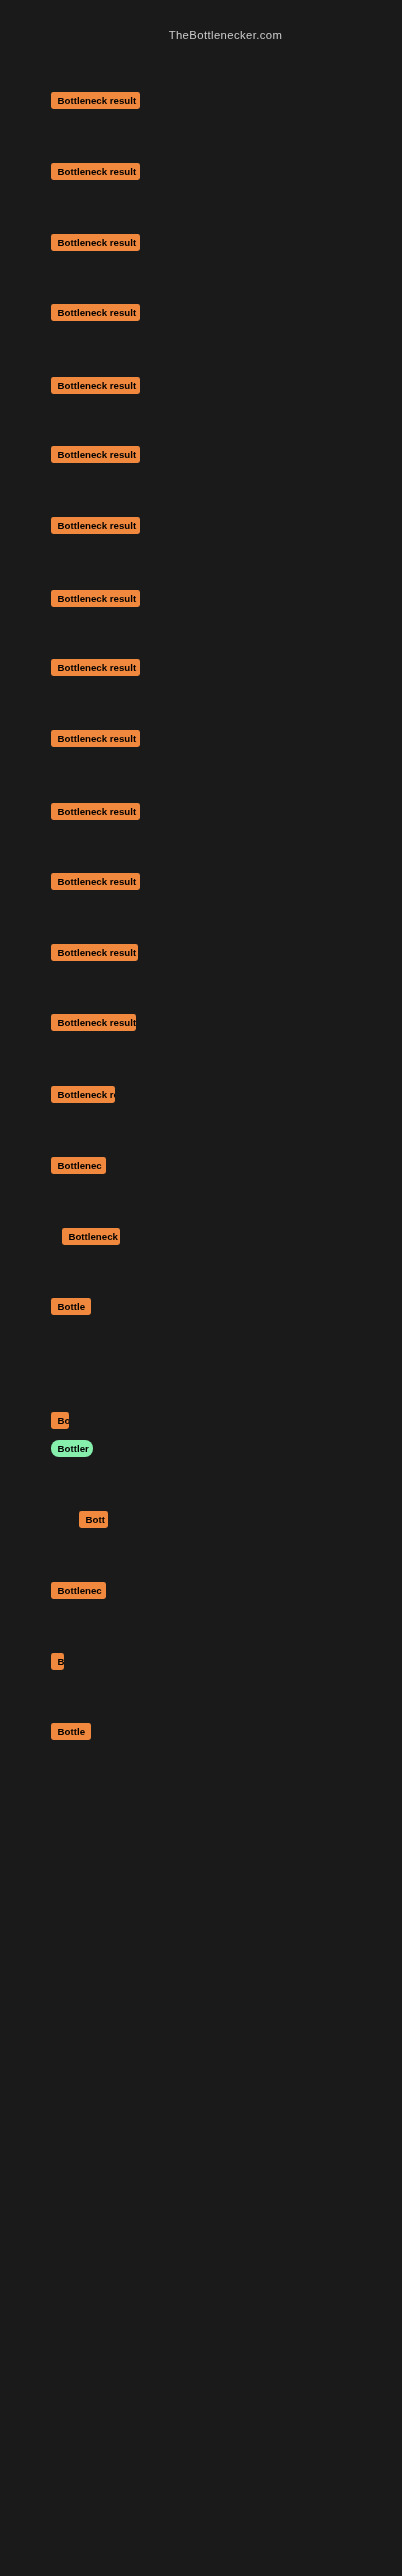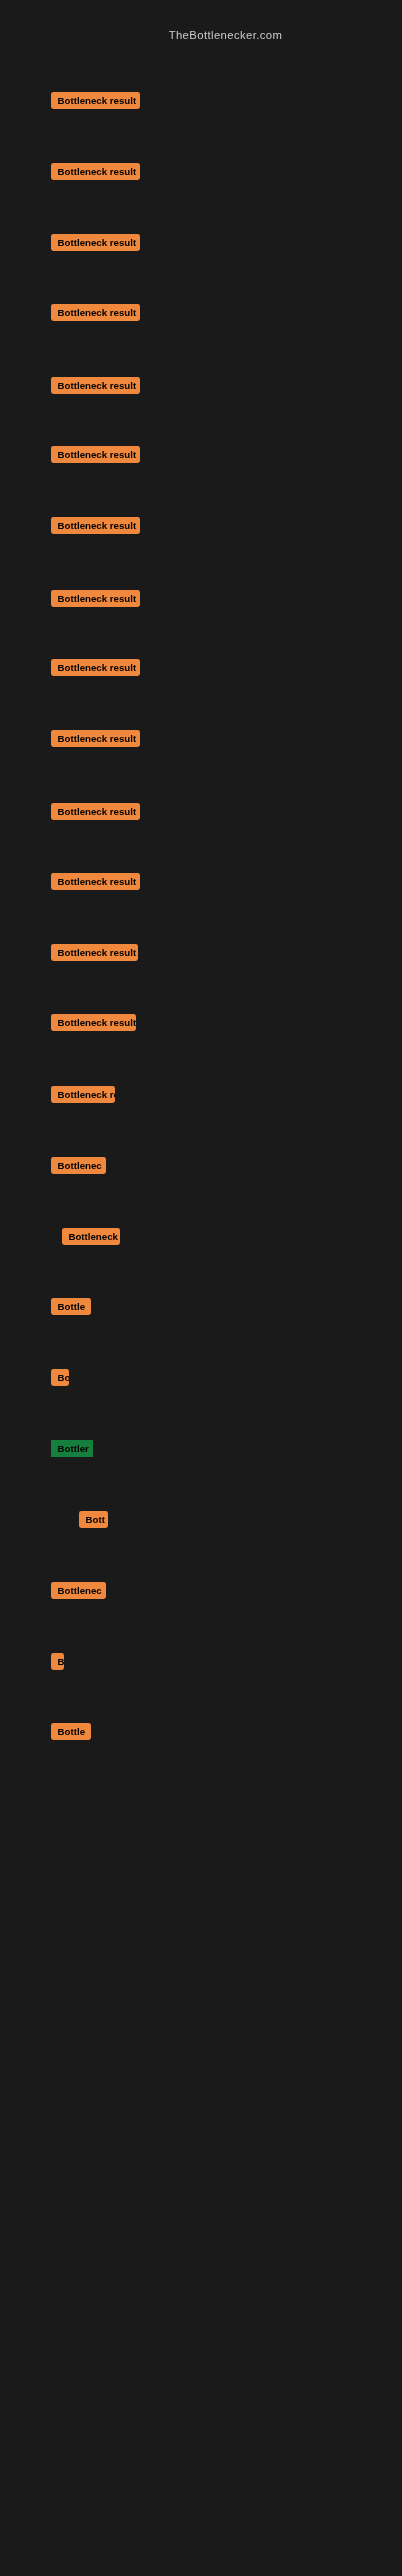--- a/index.html
+++ b/index.html
@@ -35,22 +35,22 @@
       <div style="position: absolute; top: 589px; left: 3.2px;"><span style="display: inline-block; background-color: rgb(240, 136, 62); color: rgb(0, 0, 0); font-size: 9.7px; font-weight: bold; padding: 3.2px 6.4px; border-radius: 2.4px; white-space: nowrap; overflow: hidden; max-width: 89px;">Bottleneck result</span></div>
       <div style="position: absolute; top: 660px; left: 3.2px;"><span style="display: inline-block; background-color: rgb(240, 136, 62); color: rgb(0, 0, 0); font-size: 9.7px; font-weight: bold; padding: 3.2px 6.4px; border-radius: 2.4px; white-space: nowrap; overflow: hidden; max-width: 89px;">Bottleneck result</span></div>
       <div style="position: absolute; top: 733px; left: 3.2px;"><span style="display: inline-block; background-color: rgb(240, 136, 62); color: rgb(0, 0, 0); font-size: 9.7px; font-weight: bold; padding: 3.2px 6.4px; border-radius: 2.4px; white-space: nowrap; overflow: hidden; max-width: 89px;">Bottleneck result</span></div>
       <div style="position: absolute; top: 803px; left: 3.2px;"><span style="display: inline-block; background-color: rgb(240, 136, 62); color: rgb(0, 0, 0); font-size: 9.7px; font-weight: bold; padding: 3.2px 6.4px; border-radius: 2.4px; white-space: nowrap; overflow: hidden; max-width: 89px;">Bottleneck result</span></div>
       <div style="position: absolute; top: 874px; left: 3.2px;"><span style="display: inline-block; background-color: rgb(240, 136, 62); color: rgb(0, 0, 0); font-size: 9.7px; font-weight: bold; padding: 3.2px 6.4px; border-radius: 2.4px; white-space: nowrap; overflow: hidden; max-width: 87px;">Bottleneck result</span></div>
       <div style="position: absolute; top: 944px; left: 3.2px;"><span style="display: inline-block; background-color: rgb(240, 136, 62); color: rgb(0, 0, 0); font-size: 9.7px; font-weight: bold; padding: 3.2px 6.4px; border-radius: 2.4px; white-space: nowrap; overflow: hidden; max-width: 85px;">Bottleneck result</span></div>
       <div style="position: absolute; top: 1016px; left: 3.2px;"><span style="display: inline-block; background-color: rgb(240, 136, 62); color: rgb(0, 0, 0); font-size: 9.7px; font-weight: bold; padding: 3.2px 6.4px; border-radius: 2.4px; white-space: nowrap; overflow: hidden; max-width: 64px;">Bottleneck re</span></div>
       <div style="position: absolute; top: 1087px; left: 3.2px;"><span style="display: inline-block; background-color: rgb(240, 136, 62); color: rgb(0, 0, 0); font-size: 9.7px; font-weight: bold; padding: 3.2px 6.4px; border-radius: 2.4px; white-space: nowrap; overflow: hidden; max-width: 55px;">Bottlenec</span></div>
       <div style="position: absolute; top: 1158px; left: 14px;"><span style="display: inline-block; background-color: rgb(240, 136, 62); color: rgb(0, 0, 0); font-size: 9.7px; font-weight: bold; padding: 3.2px 6.4px; border-radius: 2.4px; white-space: nowrap; overflow: hidden; max-width: 58px;">Bottleneck</span></div>
       <div style="position: absolute; top: 1228px; left: 3.2px;"><span style="display: inline-block; background-color: rgb(240, 136, 62); color: rgb(0, 0, 0); font-size: 9.7px; font-weight: bold; padding: 3.2px 6.4px; border-radius: 2.4px; white-space: nowrap; overflow: hidden; max-width: 40px;">Bottle</span></div>
-      <div style="position: absolute; top: 1299px; left: 3.2px;"><span style="display: inline-block; background-color: rgb(240, 136, 62); color: rgb(0, 0, 0); font-size: 9.7px; font-weight: bold; padding: 3.2px 6.4px; border-radius: 2.4px; white-space: nowrap; overflow: hidden; max-width: 17.7px;">Bo</span></div>
-      <div style="position: absolute; top: 1370px; left: 3.2px;"><span style="display: inline-block; background-color: #15803d; color: rgb(0, 0, 0); font-size: 9.7px; font-weight: bold; padding: 3.2px 6.4px; border-radius: 0; white-space: nowrap; overflow: hidden; max-width: 42px;">Bottler</span></div>
+      <div style="position: absolute; top: 1342px; left: 3.2px;"><span style="display: inline-block; background-color: rgb(240, 136, 62); color: rgb(0, 0, 0); font-size: 9.7px; font-weight: bold; padding: 3.2px 6.4px; border-radius: 2.4px; white-space: nowrap; overflow: hidden; max-width: 17.7px;">Bo</span></div>
+      <div style="position: absolute; top: 1370px; left: 3.2px;"><span style="display: inline-block; background-color: #86efac; color: rgb(0, 0, 0); font-size: 9.7px; font-weight: bold; padding: 3.2px 6.4px; border-radius: 8px; white-space: nowrap; overflow: hidden; max-width: 42px;">Bottler</span></div>
       <div style="position: absolute; top: 1441px; left: 3.2px; padding-left: 28px;"><span style="display: inline-block; background-color: rgb(240, 136, 62); color: rgb(0, 0, 0); font-size: 9.7px; font-weight: bold; padding: 3.2px 6.4px; border-radius: 2.4px; white-space: nowrap; overflow: hidden; max-width: 29px;">Bott</span></div>
       <div style="position: absolute; top: 1512px; left: 3.2px;"><span style="display: inline-block; background-color: rgb(240, 136, 62); color: rgb(0, 0, 0); font-size: 9.7px; font-weight: bold; padding: 3.2px 6.4px; border-radius: 2.4px; white-space: nowrap; overflow: hidden; max-width: 55px;">Bottlenec</span></div>
       <div style="position: absolute; top: 1583px; left: 3.2px;"><span style="display: inline-block; background-color: rgb(240, 136, 62); color: rgb(0, 0, 0); font-size: 9.7px; font-weight: bold; padding: 3.2px 6.4px; border-radius: 2.4px; white-space: nowrap; overflow: hidden; max-width: 13px;">B</span></div>
       <div style="position: absolute; top: 1653px; left: 3.2px;"><span style="display: inline-block; background-color: rgb(240, 136, 62); color: rgb(0, 0, 0); font-size: 9.7px; font-weight: bold; padding: 3.2px 6.4px; border-radius: 2.4px; white-space: nowrap; overflow: hidden; max-width: 40px;">Bottle</span></div>
     </div>
 
 </div>
 
 
 </body></html>

